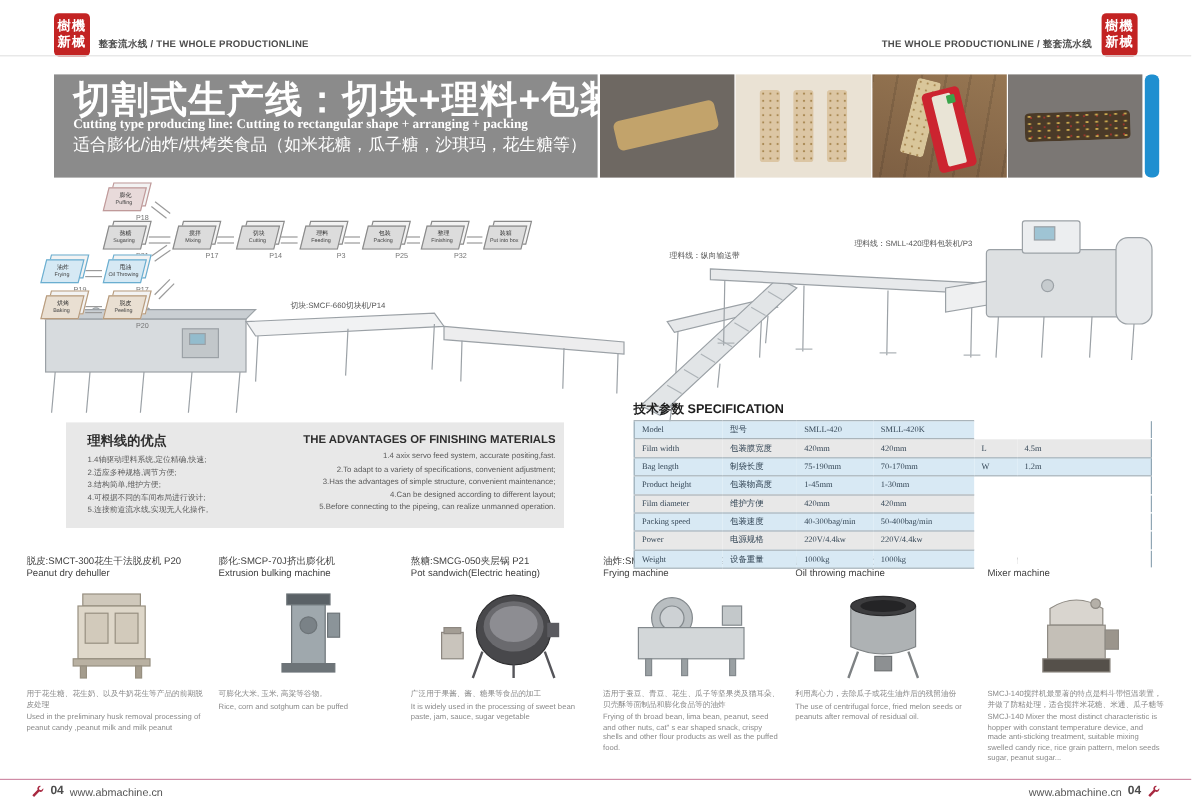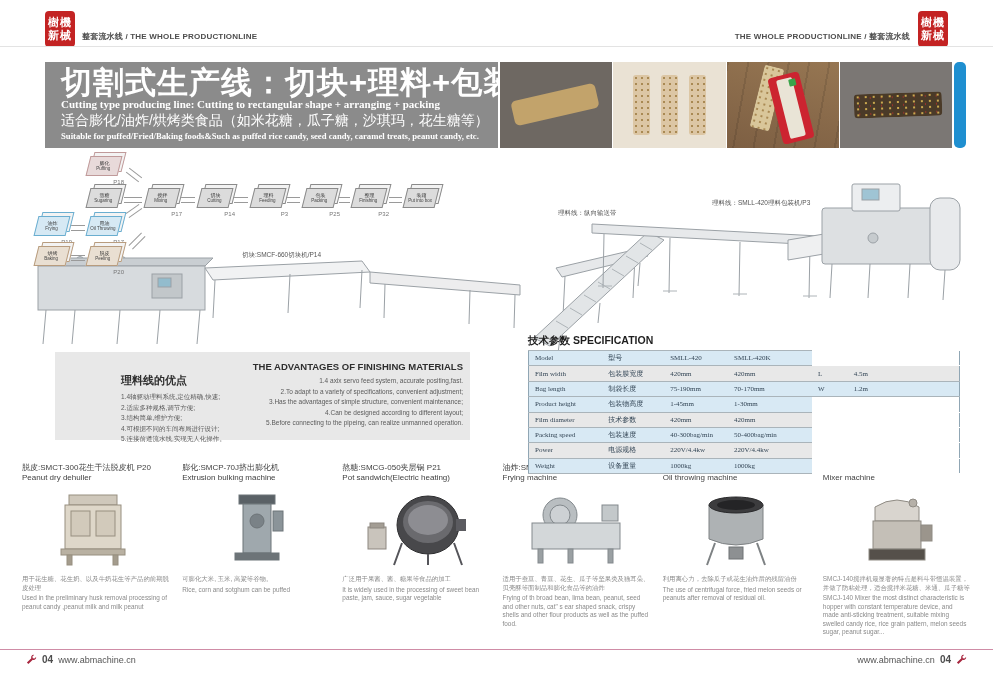--- a/index.html
+++ b/index.html
@@ -58,21 +58,21 @@
   .flow-item.blue .card{border-color:#6aaed0;} .flow-item.blue .front{background:#d6e9f4;}
   .flow-item.tan  .card{border-color:#b89c7e;} .flow-item.tan  .front{background:#e9dfd2;}
   .conn{position:absolute;height:4px;border-top:1px solid #9a9a9a;border-bottom:1px solid #9a9a9a;z-index:4;}
 
   
   .diagram-svg{position:absolute;left:0;top:148px;width:993px;height:210px;z-index:1;}
   .dlabel{position:absolute;font-size:6.5px;color:#555;z-index:6;white-space:nowrap;}
 
   
   .adv{position:absolute;left:55px;top:352px;width:415px;height:88px;background:#e8e8e8;box-sizing:border-box;}
-  .adv .cn-col{position:absolute;left:18px;top:21px;width:145px;margin-left:48px;}
+  .adv .cn-col{position:absolute;left:18px;top:8px;width:145px;}
   .adv .en-col{position:absolute;left:166px;top:9px;width:242px;text-align:right;}
   .adv .a-title-cn{font-size:11px;font-weight:bold;color:#2e2e2e;margin-bottom:4px;}
   .adv .a-title-en{font-size:9.5px;font-weight:bold;color:#2e2e2e;margin-bottom:4px;white-space:nowrap;}
   .adv li{font-size:6.5px;color:#5a5a5a;line-height:10.5px;list-style:none;white-space:nowrap;}
   .adv ul{margin:0;padding:0;}
 
   
   .spec-title{position:absolute;left:528px;top:334px;font-size:10.5px;font-weight:bold;color:#1e1e1e;z-index:6;}
   .spec-table{position:absolute;left:528px;top:350px;width:432px;border-collapse:collapse;z-index:6;
         font-family:"Liberation Serif",serif;font-size:7px;color:#344656;border-radius:12px;}
@@ -112,21 +112,20 @@
   <div class="seal" style="left:918px;top:11px;">
     <div>樹機</div>
     <div>新械</div>
   </div>
   <div class="hdr-rule"></div>
 
   <div class="banner">
     <div class="t-cn">切割式生产线：切块+理料+包装</div>
     <div class="t-en">Cutting type producing line:  Cutting to rectangular shape + arranging + packing</div>
     <div class="s-cn">适合膨化/油炸/烘烤类食品（如米花糖，瓜子糖，沙琪玛，花生糖等）</div>
-    <div class="s-en">Suitable for puffed/Fried/Baking foods&amp;Such as puffed rice candy, seed candy, caramel treats, peanut candy, etc.</div>
   </div>
 
   <div class="photos">
     <div class="photo ph1">
         <div class="bar1 speck"></div>
       </div>
     <div class="photo ph2">
       <div class="bar2"></div>
       <div class="bar2"></div>
       <div class="bar2"></div>
@@ -355,21 +354,21 @@
     <tr class="blu">
           <td>Product height</td>
           <td>包装物高度</td>
           <td>1-45mm</td>
           <td>1-30mm</td>
           <td class="white"></td>
           <td class="white"></td>
         </tr>
     <tr class="gry">
           <td>Film diameter</td>
-          <td>技术参数</td>
+          <td>维护方便</td>
           <td>420mm</td>
           <td>420mm</td>
           <td class="white"></td>
           <td class="white"></td>
         </tr>
     <tr class="blu">
           <td>Packing speed</td>
           <td>包装速度</td>
           <td>40-300bag/min</td>
           <td>50-400bag/min</td>

